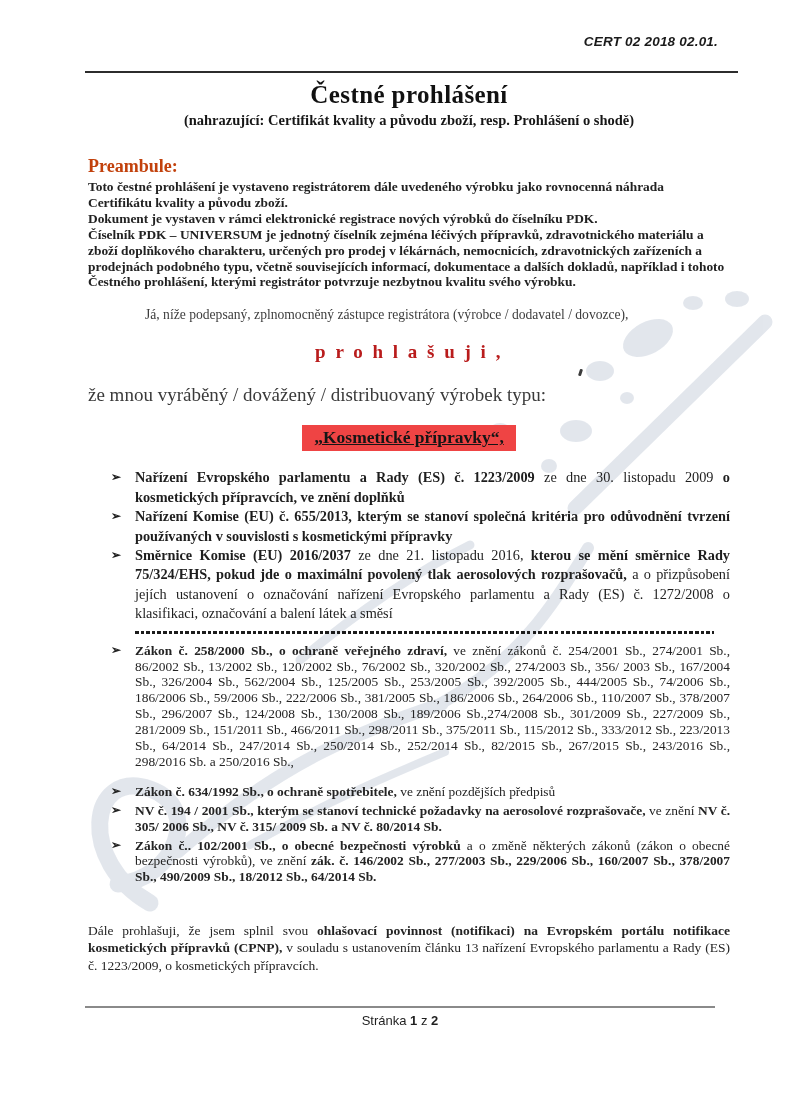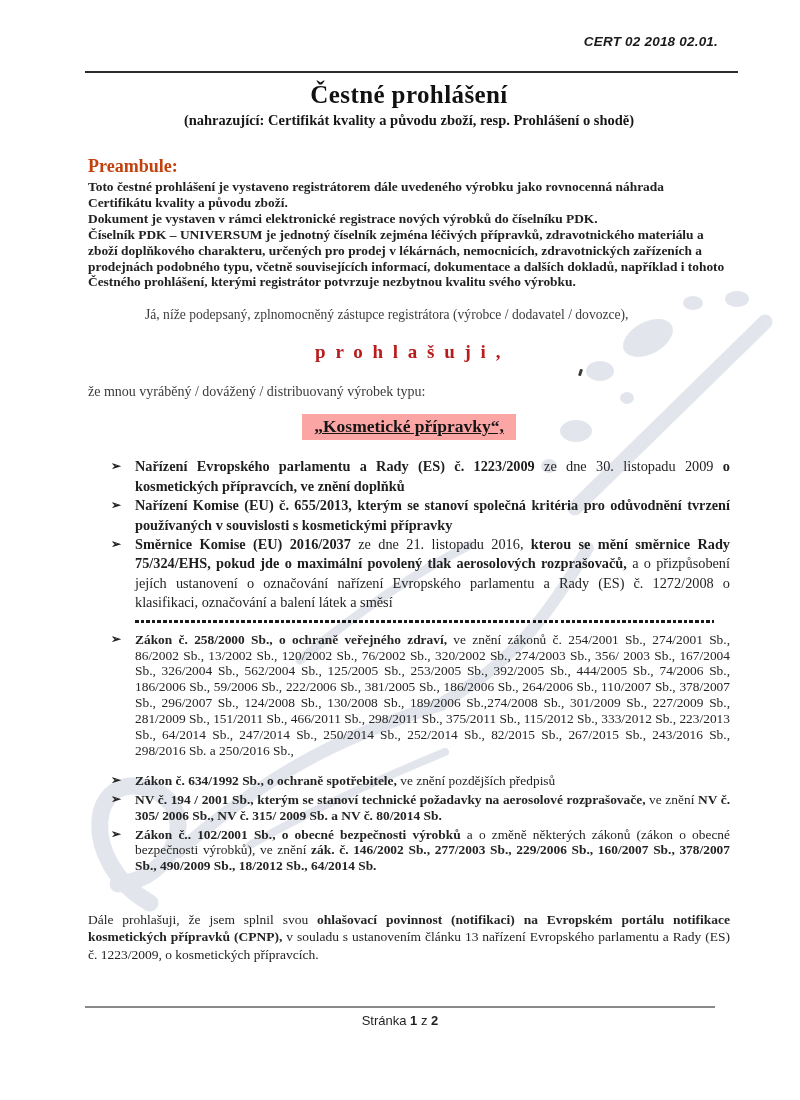--- a/index.html
+++ b/index.html
@@ -21,25 +21,25 @@
   .top-rule{height:2px;background:#2c2c2c;margin:22px 0 0 -3px;width:653px;}
   .title{
     text-align:center;font-size:25px;font-weight:bold;margin:8px 0 0 0;color:#111;
     letter-spacing:.4px;
   }
   .subtitle{text-align:center;font-size:14.5px;font-weight:bold;margin-top:3px;color:#161616;}
   .pre-h{font-size:18px;font-weight:bold;margin:27px 0 2px 0;color:#c2410c;}
   .pre-p{font-size:13.4px;font-weight:bold;line-height:15.9px;margin:0;color:#222;text-align:left;}
   .intro{margin:17px 0 0 0;text-indent:57px;font-size:13.6px;color:#3d3d3d;}
   .verb{text-align:center;font-weight:bold;font-size:19px;letter-spacing:2.5px;margin-top:18px;color:#b91c1c;}
-  .p-intro{margin-top:21px;font-size:14px;color:#3a3a3a;}
+  .p-intro{margin-top:21px;font-size:19px;color:#3a3a3a;}
   .p-name-wrap{text-align:center;margin-top:11px;}
   .p-name{
     display:inline-block;font-size:17.5px;font-weight:bold;text-decoration:underline;
-    background:#fca5a5;padding:2px 12px 3px 12px;color:#151515;
+    background:#ef4444;padding:2px 12px 3px 12px;color:#151515;
   }
   .p-outro{margin-top:13px;font-size:14px;color:#242424;}
   ul.reg{list-style:none;margin:0;padding:0;}
   ul.eu{margin-top:17px;font-size:14.3px;line-height:19.4px;text-align:justify;color:#1e1e1e;}
   ul.cz{font-size:13.4px;line-height:15.9px;text-align:justify;color:#242424;}
   ul.reg li{position:relative;padding-left:47px;}
   ul.reg .mk{position:absolute;left:23px;top:0;font-weight:bold;font-size:12px;}
   ul.cz li{margin-bottom:3px;}
   ul.cz li.big{margin-bottom:14px;}
   .dashed{

